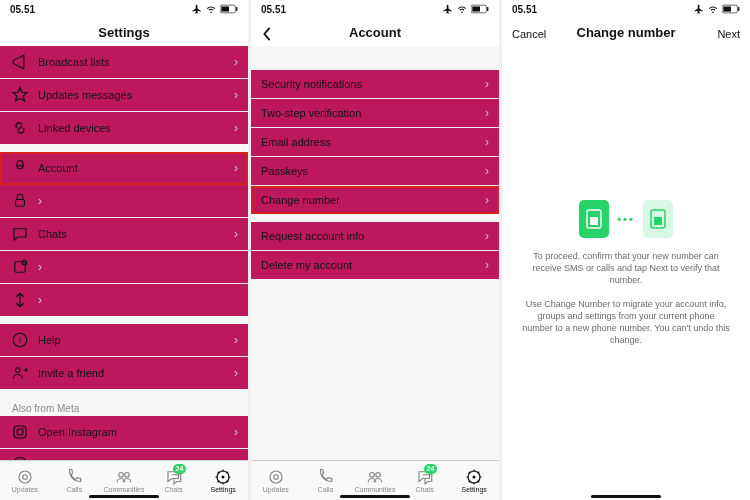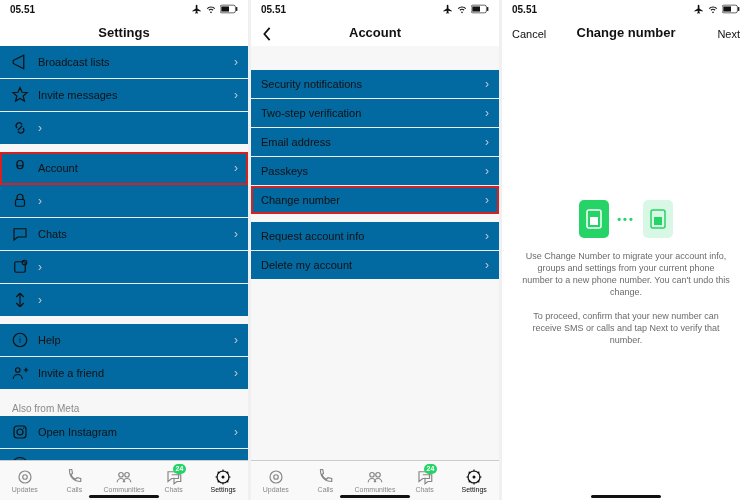--- a/index.html
+++ b/index.html
@@ -52,21 +52,21 @@
   .navbar .left { left: 0; }
   .navbar .right { right: 0; }
   .content { flex: 1; overflow-y: auto; background: #f7f7f7; }
   .group { background: #fff; margin: 8px 0; }
   .group:first-child { margin-top: 0; }
   .row {
     display: flex;
     align-items: center;
     padding: 7px 10px;
     border-bottom: 0.5px solid #eee;
-    background: #0369a1;
+    background: #be185d;
     min-height: 28px;
   }
   .row:last-child { border-bottom: none; }
   .row .icon { width: 20px; display: flex; justify-content: center; margin-right: 8px; }
   .row .label { flex: 1; font-size: 11px; }
   .chev { color: #c7c7cc; font-size: 12px; }
   .highlight { outline: 2px solid #d62121; outline-offset: -2px; position: relative; z-index: 2; }
   .section-label { font-size: 10px; color: #8a8a8e; padding: 6px 12px 2px; }
   .tabbar {
     height: 40px;
@@ -137,29 +137,30 @@
           </span>
           <span class="label">Broadcast lists</span>
           <span class="chev">›</span>
         </div>
         <div class="row">
           <span class="icon">
             <svg width="18" height="18" viewBox="0 0 24 24">
               <path d="M12 2l2.6 6.3 6.8.5-5.2 4.5 1.7 6.6L12 16.6 6.1 19.9l1.7-6.6L2.6 8.8l6.8-.5z" fill="none" stroke="#111" stroke-width="1.6"></path>
             </svg>
           </span>
-          <span class="label">Invite messages</span>
+          <span class="label">Updates messages</span>
           <span class="chev">›</span>
         </div>
         <div class="row">
           <span class="icon">
             <svg width="18" height="18" viewBox="0 0 24 24">
               <path d="M9 15l6-6M8 12a4 4 0 015.7-5.7l1 1M16 12a4 4 0 01-5.7 5.7l-1-1" fill="none" stroke="#111" stroke-width="1.6"></path>
             </svg>
           </span>
+          <span class="label">Linked devices</span>
           <span class="chev">›</span>
         </div>
       </div>
     <div class="group" id="p1g2">
         <div class="row highlight">
           <span class="icon">
             <svg width="18" height="18" viewBox="0 0 24 24">
               <path d="M12 2a4 4 0 014 4v3a4 4 0 01-8 0V6a4 4 0 014-4zM7 9h10" fill="none" stroke="#111" stroke-width="1.6"></path>
             </svg>
           </span>
@@ -442,17 +443,17 @@
           </svg>
       </div>
       <span class="dots">•••</span>
       <div class="sim light">
         <svg width="18" height="22" viewBox="0 0 18 22">
             <rect x="2" y="2" width="14" height="18" rx="2" fill="none" stroke="#25d366" stroke-width="1.5"></rect>
             <rect x="5" y="9" width="8" height="8" fill="#25d366"></rect>
           </svg>
       </div>
     </div>
+    <p>To proceed, confirm that your new number can receive SMS or calls and tap Next to verify that number.</p>
     <p>Use Change Number to migrate your account info, groups and settings from your current phone number to a new phone number. You can't undo this change.</p>
-    <p>To proceed, confirm that your new number can receive SMS or calls and tap Next to verify that number.</p>
   </div>
   <div class="home-indicator"></div>
 </div>
 
 </body></html>

